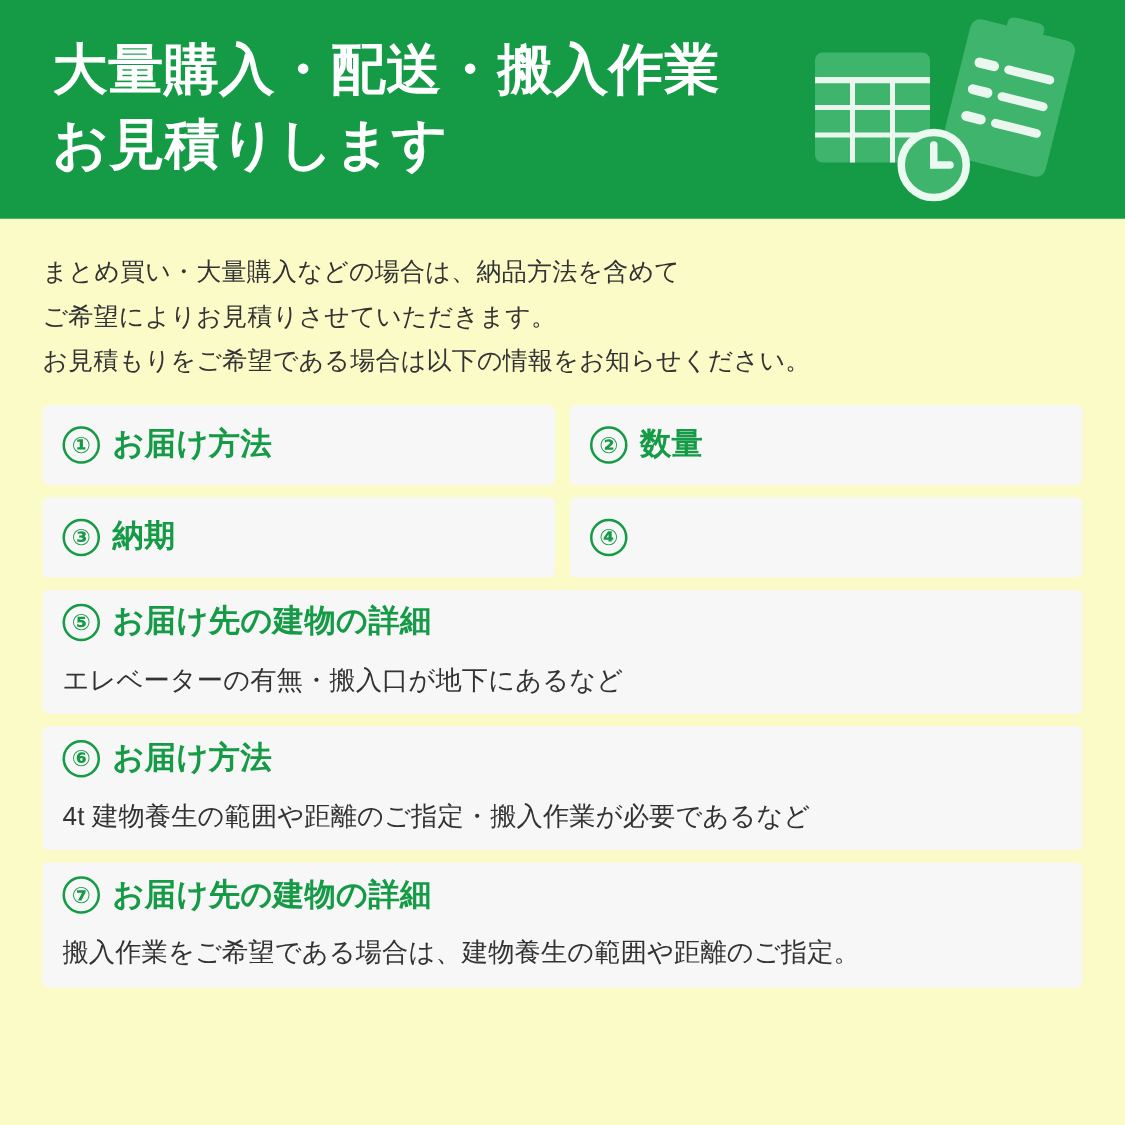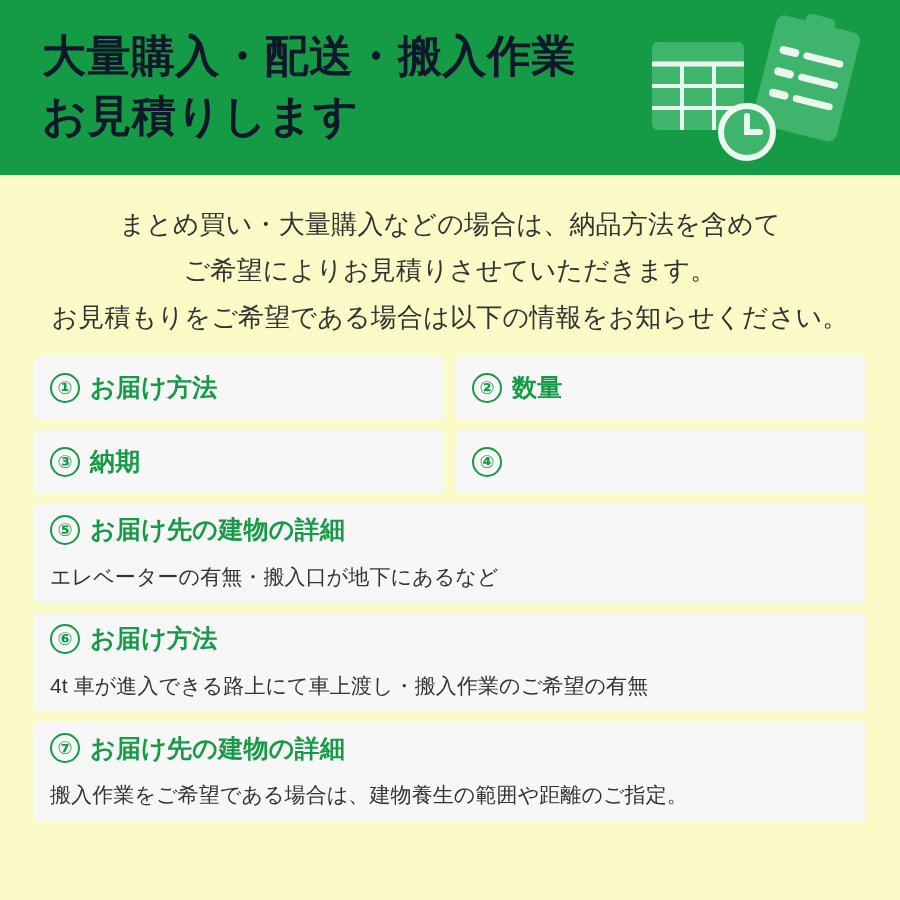--- a/index.html
+++ b/index.html
@@ -24,21 +24,21 @@
   
   .header {
     position: relative;
     background: #159a46;
     height: 175px;
     box-sizing: border-box;
     padding: 26px 30px 0 42px;
     overflow: hidden;
   }
   .header-title {
-    color: #0f172a;
+    color: #ffffff;
     font-size: 44px;
     font-weight: bold;
     line-height: 1.36;
     letter-spacing: 0.5px;
     position: relative;
     z-index: 2;
     white-space: pre-line;
   }
   .header-art {
     position: absolute;
@@ -52,23 +52,22 @@
 
   
   .body {
     background: #fbfbc8;
     height: 725px;
     box-sizing: border-box;
     padding: 26px 34px 20px 34px;
   }
 
   .lead {
-    text-align: center;
     color: #333333;
-    font-size: 26px;
+    font-size: 20px;
     line-height: 1.78;
     letter-spacing: 0.2px;
     margin: 0 0 16px 0;
     white-space: pre-line;
   }
 
   .grid {
     display: flex;
     flex-wrap: wrap;
     gap: 10px 12px;
@@ -195,21 +194,21 @@
           <span class="title">お届け先の建物の詳細</span>
         </div>
         <div class="desc">エレベーターの有無・搬入口が地下にあるなど</div>
       </div>
 
       <div class="card full">
         <div class="row-head">
           <span class="num">⑥</span>
           <span class="title">お届け方法</span>
         </div>
-        <div class="desc">4t 車が進入できる路上にて車上渡し・搬入作業のご希望の有無</div>
+        <div class="desc">4t 建物養生の範囲や距離のご指定・搬入作業が必要であるなど</div>
       </div>
 
       <div class="card full">
         <div class="row-head">
           <span class="num">⑦</span>
           <span class="title">お届け先の建物の詳細</span>
         </div>
         <div class="desc">搬入作業をご希望である場合は、建物養生の範囲や距離のご指定。</div>
       </div>
 

